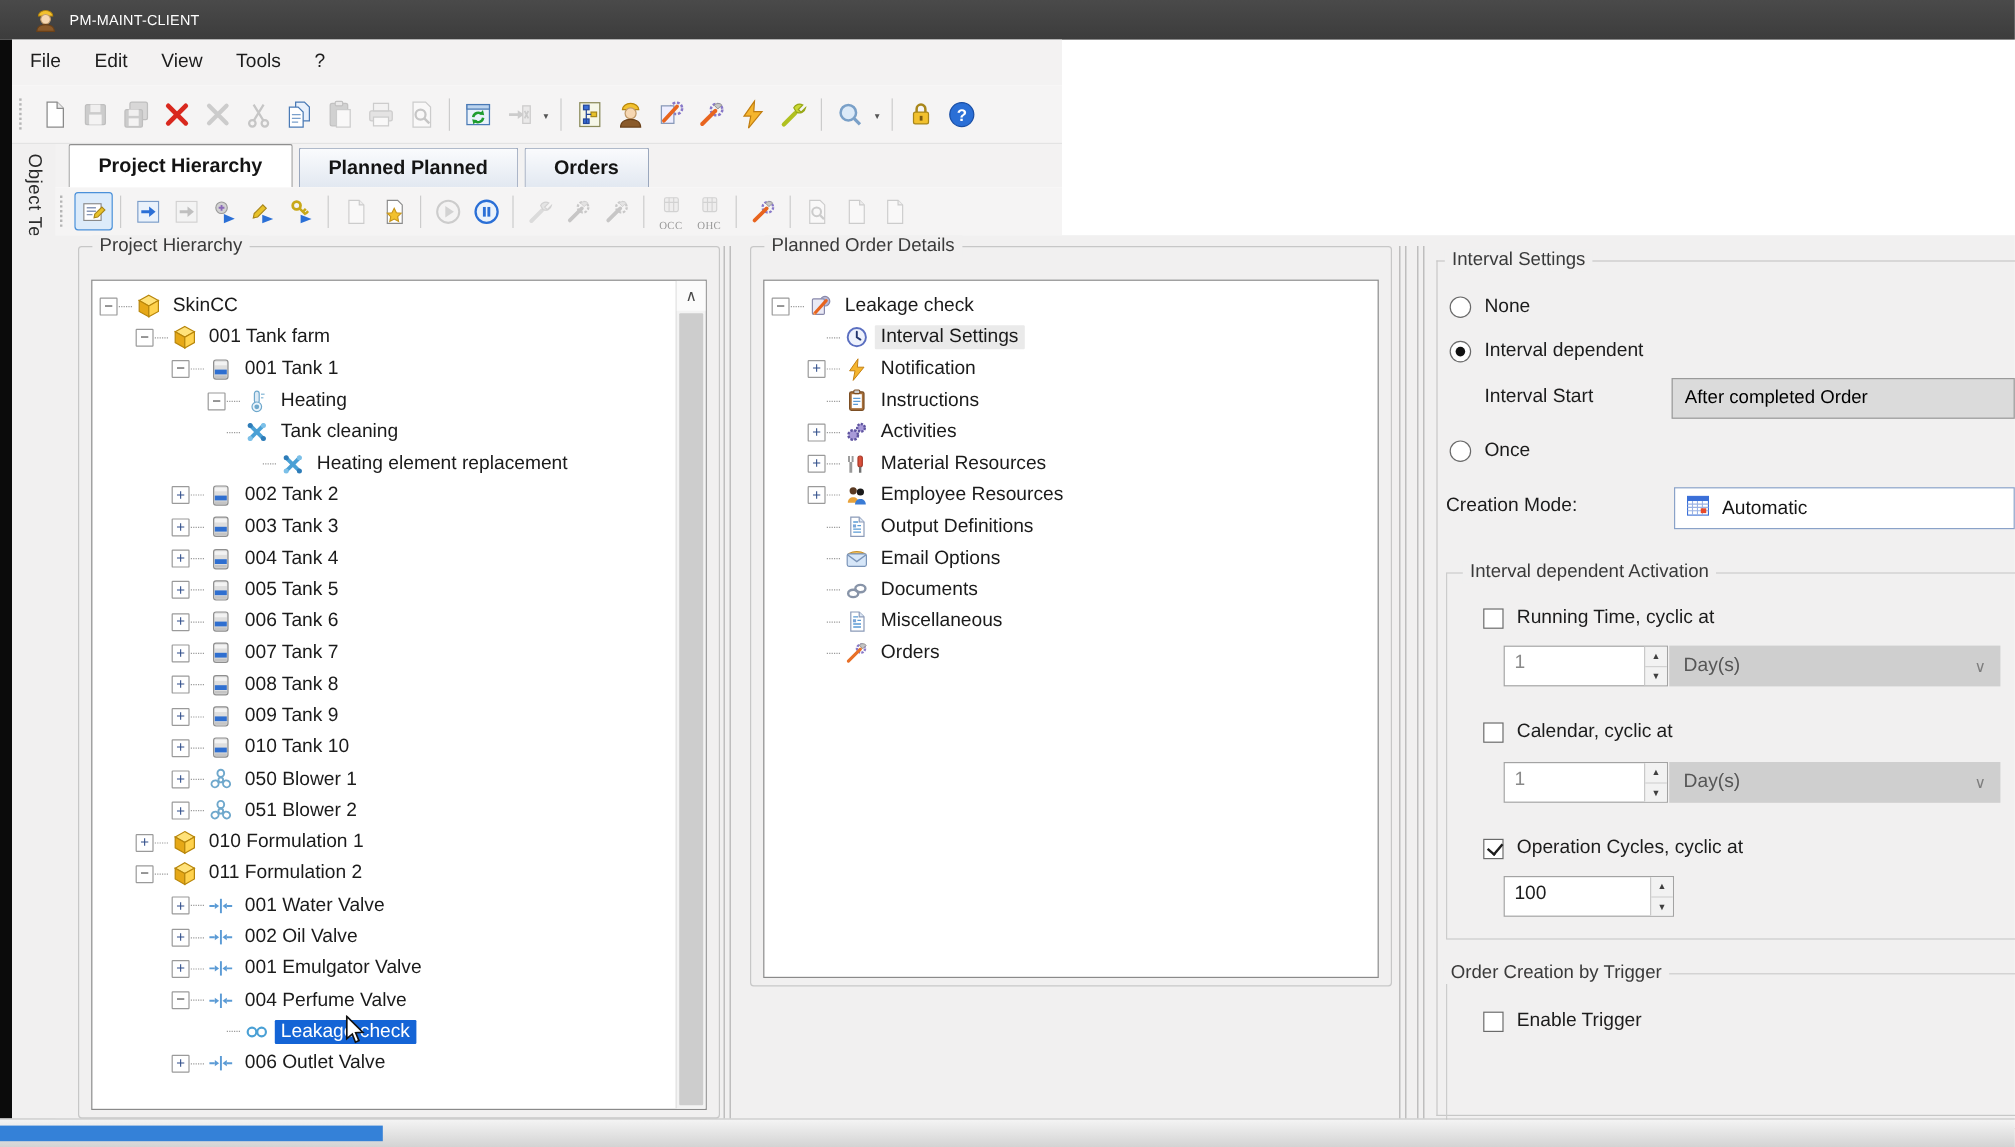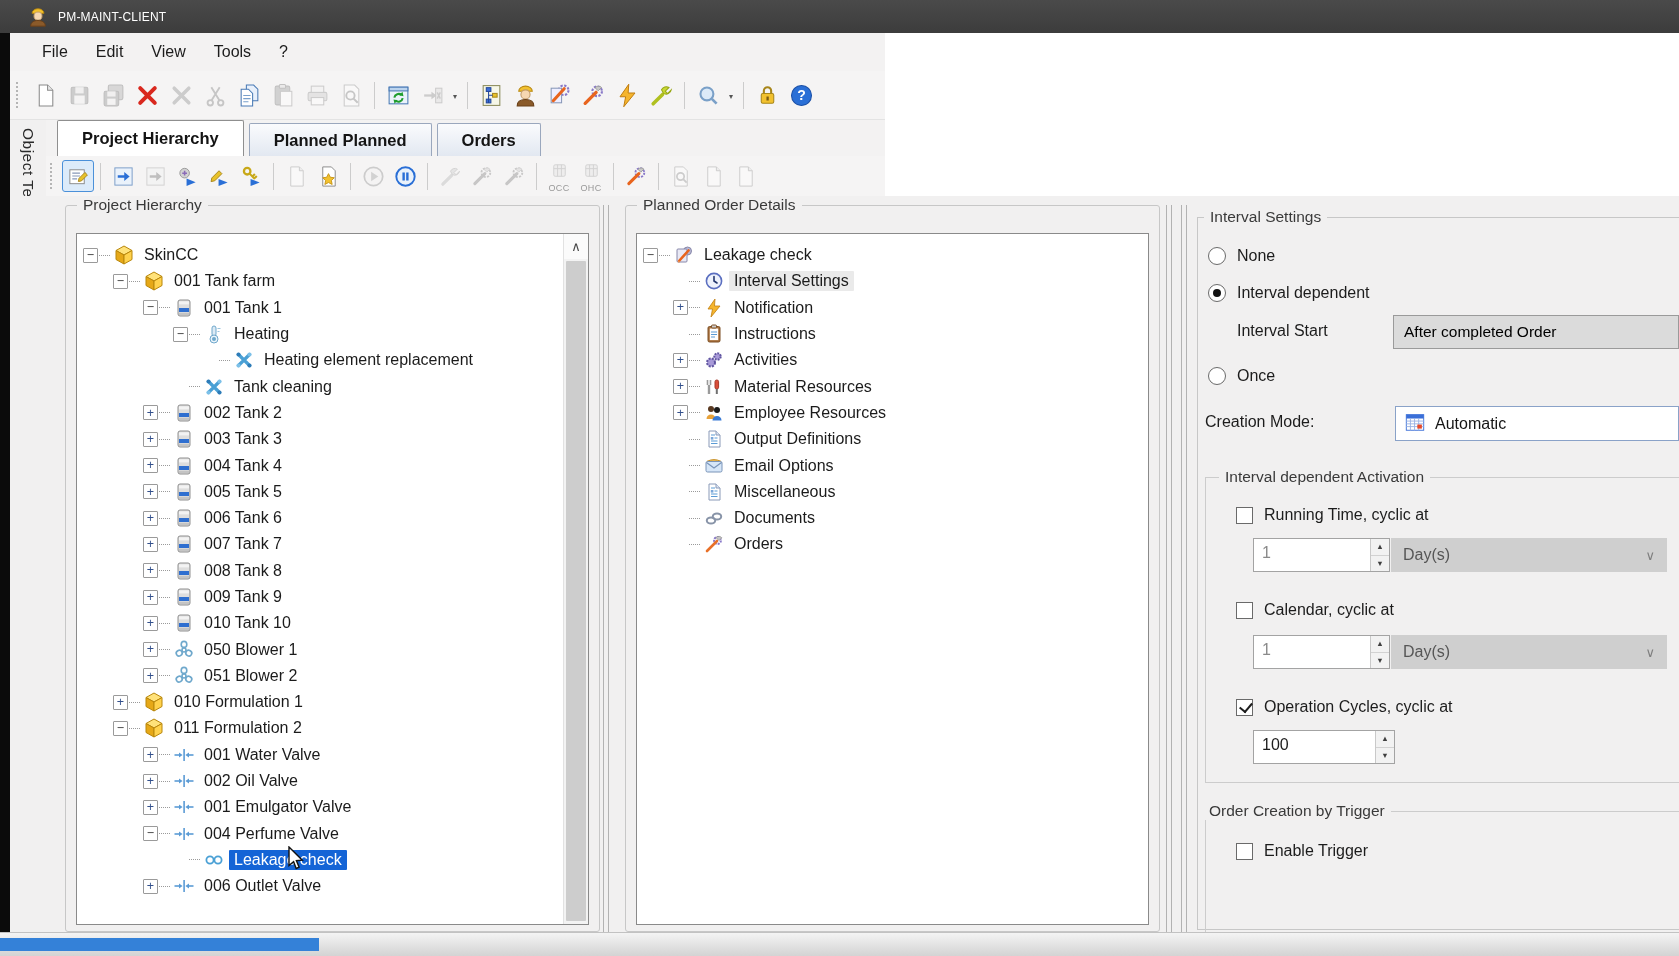--- a/index.html
+++ b/index.html
@@ -7,41 +7,41 @@
     font-family:"Liberation Sans", sans-serif; }
 
   
   #titlebar { position:absolute; left:0; top:0; width:1679px; height:33px;
     background:linear-gradient(#4a4a4a,#3c3c3c); display:flex; align-items:center; }
   #titlebar .app-icon { width:22px; height:22px; margin-left:27px; }
   #titlebar .app-title { color:#fff; font-weight:normal; font-size:12px; margin-left:9px; letter-spacing:.2px; }
 
   
   #menubar { position:absolute; left:10px; top:33px; width:875px; height:38px;
-    background:#f3f2f2; display:flex; align-items:center; padding-left:18px; }
+    background:#f3f2f2; display:flex; align-items:center; padding-left:1px; }
   .menu-item { padding:4px 14px; font-size:16px; color:#1c1c1c; }
 
   
   #toolbar1 { position:absolute; left:10px; top:71px; width:875px; height:49px;
     background:#f5f4f4; border-bottom:1px solid #e3e3e3; display:flex; align-items:center; padding-left:4px; }
   #toolbar2 { position:absolute; left:10px; top:156px; width:875px; height:40px;
     background:#f5f4f4; display:flex; align-items:center; padding-left:38px; }
   .grip { width:5px; height:26px; border-left:2px dotted #b5b5b5; margin:0 7px 0 2px; flex:none; }
   .tbtn { width:34px; height:34px; display:flex; flex-direction:column; align-items:center;
     justify-content:center; border:1px solid transparent; border-radius:3px; flex:none; position:relative; }
   #toolbar2 .tbtn { width:32px; height:32px; }
   .tbtn svg { width:25px; height:25px; }
   #toolbar2 .tbtn svg { width:23px; height:23px; }
   .tbtn.disabled svg { filter:grayscale(1) opacity(.38); }
   .tbtn.selected { border-color:#4a90d9; background:#dcebfa; }
   .tbtn .caret { position:absolute; right:-9px; top:13px; font-size:8px; color:#555; }
   .tbtn.with-caret { margin-right:12px; }
   .tbtn.labeled svg { width:15px; height:15px; }
   .tbtn .sublabel { font-size:9px; color:#8f8f8f; line-height:1; margin-top:1px; letter-spacing:.3px;
-    filter:opacity(.9); }
+    filter:opacity(.9);font-family:Liberation Serif, serif; }
   .tsep { width:1px; height:27px; background:#cccccc; margin:0 6px; flex:none; }
 
   
   #tabstrip { position:absolute; left:10px; top:120px; width:875px; height:36px;
     background:#f3f2f2; display:flex; align-items:flex-end; padding-left:47px; }
   .tab { height:33px; padding:0 24px; display:flex; align-items:center; font-weight:bold;
     font-size:16.5px; color:#141414; background:linear-gradient(#fafbfd,#e2e8f1);
     border:1px solid #9aa7bd; border-bottom:none; margin-right:5px; border-radius:2px 2px 0 0; }
   .tab.active { background:#fff; border-color:#8f8f8f; height:36px; position:relative; z-index:2; }
 
@@ -565,43 +565,43 @@
             <span class="texp minus">−</span>
             <span class="tstub"></span>
             <span class="ticon"><svg viewBox="0 0 20 20">
                 <rect x="8" y="2" width="4" height="10" rx="2" fill="#dceaf5" stroke="#6fa8cc"></rect>
                 <circle cx="10" cy="15" r="4" fill="#eaf4fb" stroke="#6fa8cc"></circle>
                 <circle cx="10" cy="15" r="2" fill="#6fa8cc"></circle>
                 <path d="M13.5 4.5h3M13.5 7.5h2" stroke="#9cc4dd" stroke-width="1.2"></path>
               </svg></span>
             <span class="tlabel">Heating</span>
           </div>
-          <div class="trow" style="padding-left: 126px;">
+          <div class="trow" style="padding-left: 96px;">
             <span class="tspacer"></span>
             <span class="tstub"></span>
             <span class="ticon"><svg viewBox="0 0 20 20">
                 <path d="M4.5 4.5 L15.5 15.5 M15.5 4.5 L4.5 15.5" stroke="#4aa0d5" stroke-width="3.2" stroke-linecap="round"></path>
                 <circle cx="4.5" cy="4.5" r="2.1" fill="#2e7cb8"></circle>
                 <circle cx="15.5" cy="15.5" r="2.1" fill="#2e7cb8"></circle>
                 <circle cx="15.5" cy="4.5" r="2.1" fill="#7cc0e8"></circle>
                 <circle cx="4.5" cy="15.5" r="2.1" fill="#7cc0e8"></circle>
               </svg></span>
-            <span class="tlabel">Heating element replacement</span>
-          </div>
-          <div class="trow" style="padding-left: 96px;">
+            <span class="tlabel">Tank cleaning</span>
+          </div>
+          <div class="trow" style="padding-left: 126px;">
             <span class="tspacer"></span>
             <span class="tstub"></span>
             <span class="ticon"><svg viewBox="0 0 20 20">
                 <path d="M4.5 4.5 L15.5 15.5 M15.5 4.5 L4.5 15.5" stroke="#4aa0d5" stroke-width="3.2" stroke-linecap="round"></path>
                 <circle cx="4.5" cy="4.5" r="2.1" fill="#2e7cb8"></circle>
                 <circle cx="15.5" cy="15.5" r="2.1" fill="#2e7cb8"></circle>
                 <circle cx="15.5" cy="4.5" r="2.1" fill="#7cc0e8"></circle>
                 <circle cx="4.5" cy="15.5" r="2.1" fill="#7cc0e8"></circle>
               </svg></span>
-            <span class="tlabel">Tank cleaning</span>
+            <span class="tlabel">Heating element replacement</span>
           </div>
           <div class="trow" style="padding-left: 66px;">
             <span class="texp">+</span>
             <span class="tstub"></span>
             <span class="ticon"><svg viewBox="0 0 20 20">
                 <rect x="4" y="2" width="12" height="16" rx="2" fill="#dedede" stroke="#8f8f8f"></rect>
                 <rect x="5" y="3.4" width="10" height="3" fill="#f3f3f3"></rect>
                 <rect x="5" y="10" width="10" height="4" fill="#2f6fd0"></rect>
                 <rect x="5" y="14.8" width="10" height="2.2" fill="#c4c4c4"></rect>
               </svg></span>
@@ -809,21 +809,21 @@
         </div>
       <div class="vscroll">
         <div class="vs-btn">∧</div>
         <div class="vs-thumb"></div>
       </div>
     </div>
   </div>
 
   <div class="vsplit" style="left:593px;top:9px;height:727px"></div>
 
-  <div class="gpanel" style="left:615px;top:9px;width:535px;height:727px">
+  <div class="gpanel" style="left:615px;top:9px;width:535px;height:617px">
     <div class="gb-caption">Planned Order Details</div>
     <div class="treebox">
       <div class="tree" id="tree2">
           <div class="trow" style="padding-left: 6px;">
             <span class="texp minus">−</span>
             <span class="tstub"></span>
             <span class="ticon"><svg viewBox="0 0 20 20">
                 <circle cx="13.5" cy="6" r="4" fill="#b9b9d6" stroke="#8888aa"></circle>
                 <rect x="3" y="4" width="10" height="13" rx="1" fill="#e9e9f5" stroke="#8888aa"></rect>
                 <path d="M5 16 L14.5 5.5" stroke="#e8641e" stroke-width="2.6" stroke-linecap="round"></path>
@@ -907,36 +907,36 @@
             <span class="ticon"><svg viewBox="0 0 20 20">
                 <path d="M3 5.4 Q10 1.8 17 5.4z" fill="#f0c060" stroke="#c89028"></path>
                 <rect x="2" y="5.5" width="16" height="10.5" rx="1.5" fill="#d6e6f8" stroke="#7a94b8"></rect>
                 <path d="M2.5 6.5l7.5 5.5 7.5-5.5" fill="none" stroke="#7a94b8" stroke-width="1.2"></path>
               </svg></span>
             <span class="tlabel">Email Options</span>
           </div>
           <div class="trow" style="padding-left: 36px;">
             <span class="tspacer"></span>
             <span class="tstub"></span>
+            <span class="ticon"><svg viewBox="0 0 20 20" fill="none" stroke="#8894a8" stroke-width="2">
+                <ellipse cx="7" cy="12.5" rx="4.2" ry="3.1"></ellipse>
+                <ellipse cx="13" cy="8.5" rx="4.2" ry="3.1"></ellipse>
+              </svg></span>
+            <span class="tlabel">Documents</span>
+          </div>
+          <div class="trow" style="padding-left: 36px;">
+            <span class="tspacer"></span>
+            <span class="tstub"></span>
             <span class="ticon"><svg viewBox="0 0 20 20">
                 <path d="M5 2h7l4 4v12H5z" fill="#fff" stroke="#8a9ab8"></path>
                 <path d="M12 2v4h4" fill="#dce6f4" stroke="#8a9ab8"></path>
                 <rect x="6.8" y="8" width="2.6" height="2.6" fill="#7aa6d8"></rect>
                 <path d="M7 6h4M10.5 9h3M7 12h6.5M7 14.5h6.5" stroke="#5b9bd5" stroke-width="1.1"></path>
               </svg></span>
             <span class="tlabel">Miscellaneous</span>
-          </div>
-          <div class="trow" style="padding-left: 36px;">
-            <span class="tspacer"></span>
-            <span class="tstub"></span>
-            <span class="ticon"><svg viewBox="0 0 20 20" fill="none" stroke="#8894a8" stroke-width="2">
-                <ellipse cx="7" cy="12.5" rx="4.2" ry="3.1"></ellipse>
-                <ellipse cx="13" cy="8.5" rx="4.2" ry="3.1"></ellipse>
-              </svg></span>
-            <span class="tlabel">Documents</span>
           </div>
           <div class="trow" style="padding-left: 36px;">
             <span class="tspacer"></span>
             <span class="tstub"></span>
             <span class="ticon"><svg viewBox="0 0 20 20">
                 <circle cx="13.5" cy="6.5" r="3.4" fill="none" stroke="#8878c8" stroke-width="2" stroke-dasharray="2 1"></circle>
                 <path d="M3 17 L13 7" stroke="#e87028" stroke-width="2.6" stroke-linecap="round"></path>
                 <path d="M12 3.5c2-1.8 4.8-1.2 5.8 0.3l-2.8 2.8z" fill="#c4c4c4" stroke="#909090" stroke-width="0.8"></path>
               </svg></span>
             <span class="tlabel">Orders</span>

